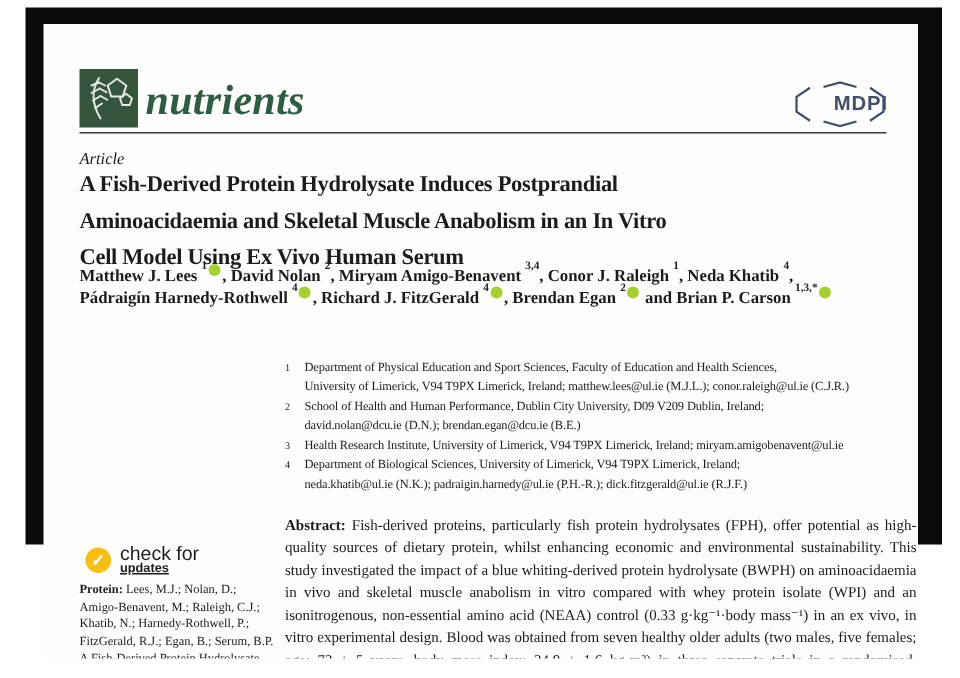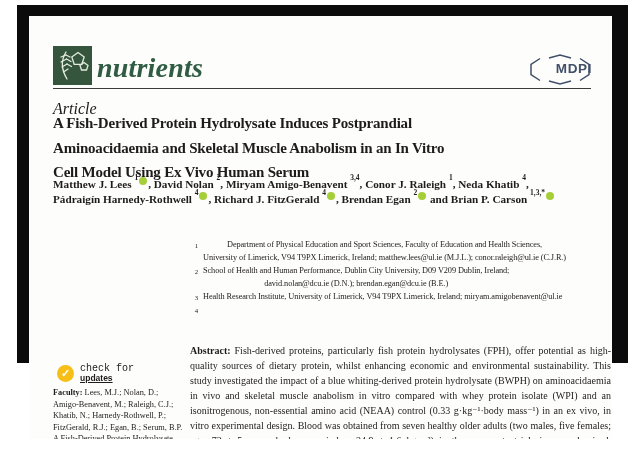--- a/index.html
+++ b/index.html
@@ -19,52 +19,52 @@
   .journal-name{position:absolute;left:68px;top:36px;font-style:italic;font-weight:600;
                 font-size:28px;line-height:32px;color:var(--green-text);letter-spacing:.2px;}
   .mdpi{position:absolute;left:499px;top:38px;width:64px;height:31px;}
   .mdpi svg{position:absolute;left:0;top:0;}
   .mdpi .word{position:absolute;left:0;right:0;top:7px;text-align:right;
               font-family:"Liberation Sans","DejaVu Sans",sans-serif;font-weight:700;
               font-size:13.5px;letter-spacing:.6px;color:var(--mdpi);}
   .hrule{position:absolute;left:24px;top:72px;width:538px;height:1px;background:var(--rule);}
 
   
-  .article-type{position:absolute;left:24px;top:84px;font-style:italic;font-size:16px;}
+  .article-type{position:absolute;left:24px;top:84px;font-style:italic;font-size:11px;}
   .title{position:absolute;left:24px;top:95px;width:552px;font-weight:700;
          font-size:15px;line-height:24.5px;letter-spacing:-0.2px;}
   .title div{white-space:nowrap;}
 
   
   .authors{position:absolute;left:24px;top:161px;width:552px;font-weight:700;
            font-size:11.2px;line-height:15px;}
   .authors div{white-space:nowrap;}
   .authors sup{font-size:7.5px;position:relative;top:-3.5px;line-height:0;font-weight:700;}
   .orcid{display:inline-block;width:8px;height:8px;border-radius:50%;
          background:var(--orcid);position:relative;top:-3px;margin:0 1px 0 1px;}
 
   
   .affiliations{position:absolute;left:161px;top:222px;width:430px;font-size:8.3px;
                 line-height:13px;letter-spacing:-0.1px;}
-  .aff-row{display:flex;text-align:center;}
+  .aff-row{display:flex;}
   .aff-marker{flex:none;width:13px;font-size:6.8px;position:relative;top:0.5px;}
   .aff-text div{white-space:nowrap;}
 
   
   .abstract{position:absolute;left:161px;top:327px;width:421px;font-size:10px;
             line-height:15px;text-align:justify;}
   .abstract b{font-weight:700;}
 
   
   .badge{position:absolute;left:28px;top:348px;width:130px;height:22px;}
   .badge-circle{position:absolute;left:0;top:1px;width:17px;height:17px;border-radius:50%;
                 background:var(--badge);color:#fff;font-family:"Liberation Sans",sans-serif;
                 font-size:11px;font-weight:700;display:flex;align-items:center;justify-content:center;}
-  .badge-l1{position:absolute;left:23px;top:0;font-family:Liberation Mono, monospace;
-            font-size:10px;line-height:9px;}
+  .badge-l1{position:absolute;left:23px;top:0;font-family:Liberation Sans, sans-serif;
+            font-size:13px;line-height:9px;}
   .badge-l2{position:absolute;left:23px;top:9px;font-family:"Liberation Sans","DejaVu Sans",sans-serif;
             font-size:8.5px;font-weight:700;line-height:10px;text-decoration:underline;}
   .citation{position:absolute;left:24px;top:371px;width:135px;font-size:8.3px;line-height:11.5px;}
   .citation b{font-weight:700;}
 </style>
 </head>
 <body>
 
 <div class="canvas">
   <div class="frame">
@@ -130,33 +130,37 @@
             </span>
           </div>
           <div class="aff-row">
             <span class="aff-marker">3</span>
             <span class="aff-text">
               <div>Health Research Institute, University of Limerick, V94 T9PX Limerick, Ireland; miryam.amigobenavent@ul.ie</div>
             </span>
           </div>
           <div class="aff-row">
             <span class="aff-marker">4</span>
+            <span class="aff-text">
+              <div>Department of Biological Sciences, University of Limerick, V94 T9PX Limerick, Ireland;</div>
+              <div>neda.khatib@ul.ie (N.K.); padraigin.harnedy@ul.ie (P.H.-R.); dick.fitzgerald@ul.ie (R.J.F.)</div>
+            </span>
           </div>
         </div>
 
       <div class="abstract"><b>Abstract:</b> <span>Fish-derived proteins, particularly fish protein hydrolysates (FPH), offer potential as high-quality sources of dietary protein, whilst enhancing economic and environmental sustainability. This study investigated the impact of a blue whiting-derived protein hydrolysate (BWPH) on aminoacidaemia in vivo and skeletal muscle anabolism in vitro compared with whey protein isolate (WPI) and an isonitrogenous, non-essential amino acid (NEAA) control (0.33 g·kg⁻¹·body mass⁻¹) in an ex vivo, in vitro experimental design. Blood was obtained from seven healthy older adults (two males, five females; age: 72 ± 5 years, body mass index: 24.9 ± 1.6 kg·m²) in three separate trials in a randomised, counterbalanced, double-blind design. C2C12 myotubes were treated with</span></div>
 
       <div class="badge">
         <div class="badge-circle">✓</div>
         <div class="badge-l1">check for</div>
         <div class="badge-l2">updates</div>
       </div>
 
       <div class="citation">
-          <div><b>Faculty: </b>Lees, M.J.; Nolan, D.;</div>
+          <div><b>Protein: </b>Lees, M.J.; Nolan, D.;</div>
           <div>Amigo-Benavent, M.; Raleigh, C.J.;</div>
           <div>Khatib, N.; Harnedy-Rothwell, P.;</div>
           <div>FitzGerald, R.J.; Egan, B.; Serum, B.P.</div>
           <div>A Fish-Derived Protein Hydrolysate</div>
         </div>
 
     </div>
   </div>
 </div>
 

